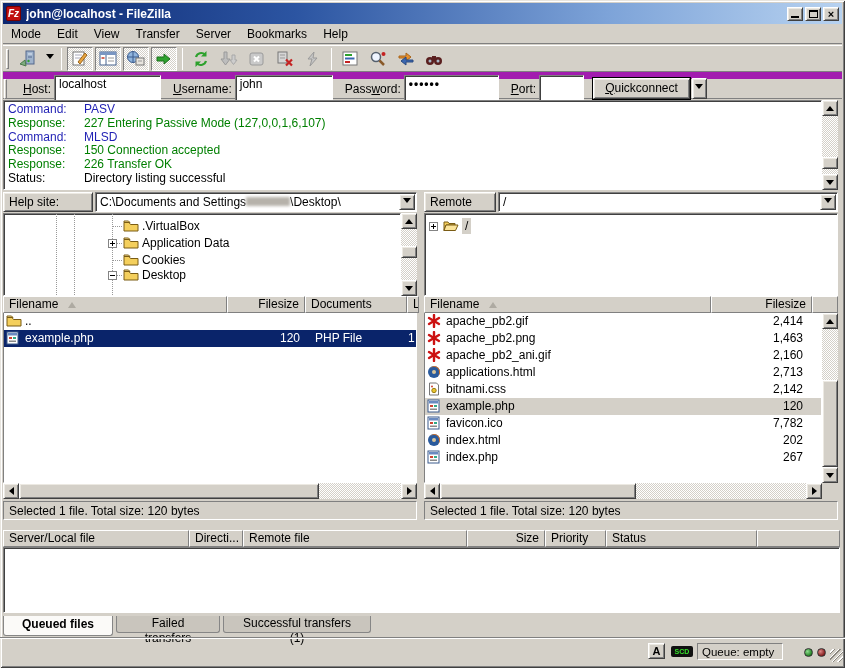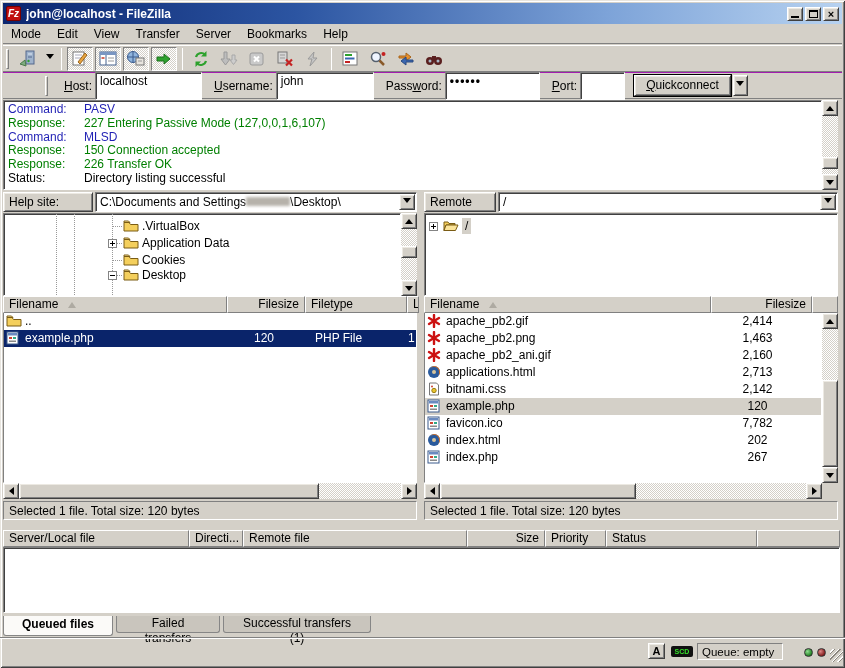--- a/index.html
+++ b/index.html
@@ -42,21 +42,21 @@
   .menu-item { display:inline-block; padding:0 8px; }
   .toolbar { left:3px; top:45px; width:839px; height:27px; display:flex; align-items:center;
     gap:2px; padding-left:2px; border-top:1px solid #fff; border-bottom:1px solid #808080; }
   .grip { width:3px; height:20px; border:1px solid; border-color:#fff #808080 #808080 #fff; margin:0 4px 0 1px; }
   .tbtn { width:26px; height:24px; display:flex; align-items:center; justify-content:center; }
   .tbtn.toggled { border:1px solid; border-color:#808080 #fff #fff #808080; background-color:#d4d0c8;
     background-image: conic-gradient(#fff 25%, #0000 0 50%, #fff 0 75%, #0000 0); background-size:2px 2px; }
   .tsep { width:1px; height:22px; background:#808080; border-right:1px solid #fff; margin:0 3px; }
   .ddbtn { width:13px; height:22px; display:flex; align-items:center; justify-content:center; }
   .quickbar { left:3px; top:72px; width:839px; height:27px; display:flex; align-items:center;
-    border-top:1px solid #a21caf; border-bottom:1px solid #808080;padding-left:41px; }
+    border-top:7px solid #a21caf; border-bottom:1px solid #808080; }
   .quickbar label { margin:0 3px 0 12px; white-space:nowrap; }
   .field { height:28px; background:#fff; border:1px solid; border-color:#808080 #fff #fff #808080;
     box-shadow: inset 1px 1px 0 #404040; padding:2px 4px; line-height:13px; white-space:nowrap; overflow:hidden; }
   .pwdots { letter-spacing:1px; font-weight:bold; }
   .qc-button { height:21px; padding:0 11px; margin-left:9px; line-height:18px; outline:1px solid #000; }
   .qc-dd { width:15px; height:21px; margin-left:2px; display:flex; align-items:center; justify-content:center; }
 
   
   .t-up    { width:0;height:0;border:4px solid transparent;border-bottom:5px solid #000;margin-top:-4px; }
   .t-down  { width:0;height:0;border:4px solid transparent;border-top:5px solid #000;margin-bottom:-4px; }
@@ -102,21 +102,21 @@
     overflow:hidden; white-space:nowrap; }
   .hcell.right { text-align:right; }
   .sort { display:inline-block; width:0; height:0; border-left:4px solid transparent;
     border-right:4px solid transparent; border-bottom:6px solid #aeaaa2; margin-left:10px; }
   .listbox { top:313px; height:170px; background:#fff; border:1px solid;
     border-color:#808080 #fff #fff #808080; border-top:none; overflow:hidden; }
   .frow { position:absolute; left:0; right:0; height:17px; line-height:16px; white-space:nowrap; }
   .frow.sel-active { background:#0a246a; color:#fff; }
   .frow.sel-inactive { background:#d4d0c8; }
   .fcell { position:absolute; top:0; height:17px; overflow:hidden; }
-  .fcell.right { text-align:center; }
+  .fcell.right { text-align:right; }
   .ficon { display:inline-block; width:16px; height:14px; vertical-align:-3px; margin:0 3px 0 2px; }
 
   .statusline { top:501px; height:19px; line-height:16px; padding:1px 0 0 5px; }
 
   
   .queuebody { left:3px; top:547px; width:837px; height:66px; }
   .tabs { left:3px; top:616px; height:21px; }
   .tab { display:inline-block; height:17px; line-height:15px; text-align:center; vertical-align:top;
     background:#c9c5bd; border:1px solid #868686; border-top:none; border-radius:0 0 3px 3px;
     margin-right:3px; padding:0 10px; }
@@ -399,21 +399,21 @@
             <path d="M3 6h12l-2.5 5.5H1z" fill="#fbe49a" stroke="#7a5c14"></path>
           </svg>
         </span>
         <span class="tlabel selgray" style="left: 37px;">/</span>
       </div>
     </div>
 
   <div class="abs" id="localheader" style="left:3px;top:296px;width:414px;height:17px;">
       <div class="hcell" style="left: 0px; width: 224px;"><span>Filename</span><span class="sort"></span></div>
       <div class="hcell right" style="left: 224px; width: 78px;"><span>Filesize</span></div>
-      <div class="hcell" style="left: 302px; width: 102px;"><span>Filetype</span></div>
+      <div class="hcell" style="left: 302px; width: 102px;"><span>Documents</span></div>
       <div class="hcell" style="left: 404px; width: 10px;"><span>L</span></div>
     </div>
   <div class="abs" id="remoteheader" style="left:424px;top:296px;width:414px;height:17px;">
       <div class="hcell" style="left: 0px; width: 287px;"><span>Filename</span><span class="sort"></span></div>
       <div class="hcell right" style="left: 287px; width: 101px;"><span>Filesize</span></div>
       <div class="hcell" style="left: 388px; width: 26px;"></div>
     </div>
 
   <div class="listbox abs" id="locallist" style="left:3px;width:414px;">
       <div class="frow" style="top: 0px;">

